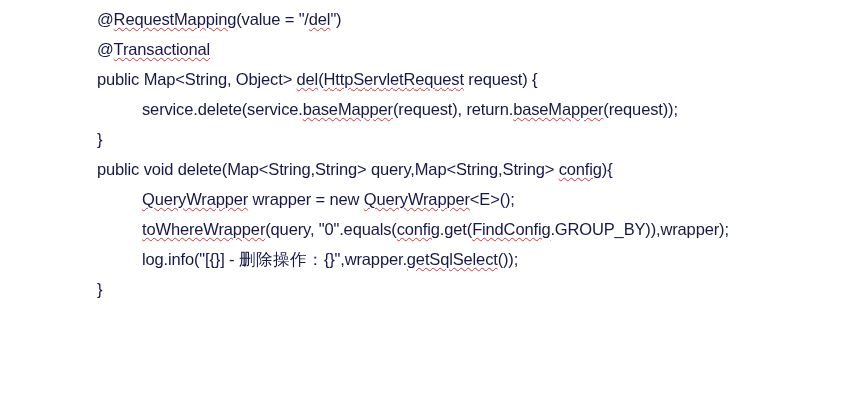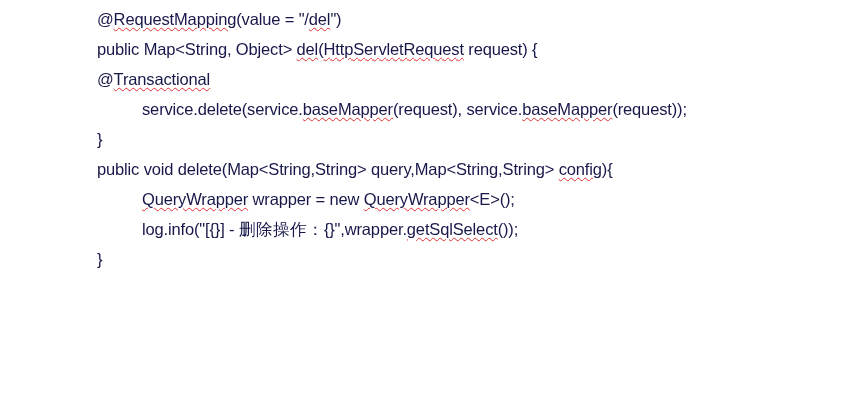--- a/index.html
+++ b/index.html
@@ -40,21 +40,22 @@
     font-family: "DejaVu Sans", "Liberation Sans", sans-serif;
     letter-spacing: 0.5px;
     text-align: right;
   }
 </style>
 </head>
 <body style="background: rgb(255, 255, 255);">
 
 <div id="code-block">
     <div class="code-line"><span>@</span><span class="sq">RequestMapping</span><span>(value = "/</span><span class="sq">del</span><span>")</span></div>
+    <div class="code-line"><span>@</span><span class="sq">Transactional</span></div>
     <div class="code-line"><span>public Map&lt;String, Object&gt; </span><span class="sq">del</span><span>(</span><span class="sq">HttpServletRequest</span><span> request) {</span></div>
-    <div class="code-line"><span>@</span><span class="sq">Transactional</span></div>
-    <div class="code-line indent-1"><span>service.delete(service.</span><span class="sq">baseMapper</span><span>(request), service.</span><span class="sq">baseMapper</span><span>(request));</span></div>
+    <div class="code-line indent-1"><span>service.delete(service.</span><span class="sq">baseMapper</span><span>(request), return.</span><span class="sq">baseMapper</span><span>(request));</span></div>
     <div class="code-line"><span>}</span></div>
     <div class="code-line"><span>public void delete(Map&lt;String,String&gt; query,Map&lt;String,String&gt; </span><span class="sq">config</span><span>){</span></div>
     <div class="code-line indent-1"><span class="sq">QueryWrapper</span><span> wrapper = new </span><span class="sq">QueryWrapper</span><span>&lt;E&gt;();</span></div>
+    <div class="code-line indent-1"><span class="sq">toWhereWrapper</span><span>(query, "0".equals(</span><span class="sq">config</span><span>.get(</span><span class="sq">FindConfig</span><span>.GROUP_BY)),wrapper);</span></div>
     <div class="code-line indent-1"><span>log.info("[{}] - </span><span class="cjk">删除操作：</span><span>{}",wrapper.</span><span class="sq">getSqlSelect</span><span>());</span></div>
     <div class="code-line"><span>}</span></div>
   </div>
 
 </body></html>

